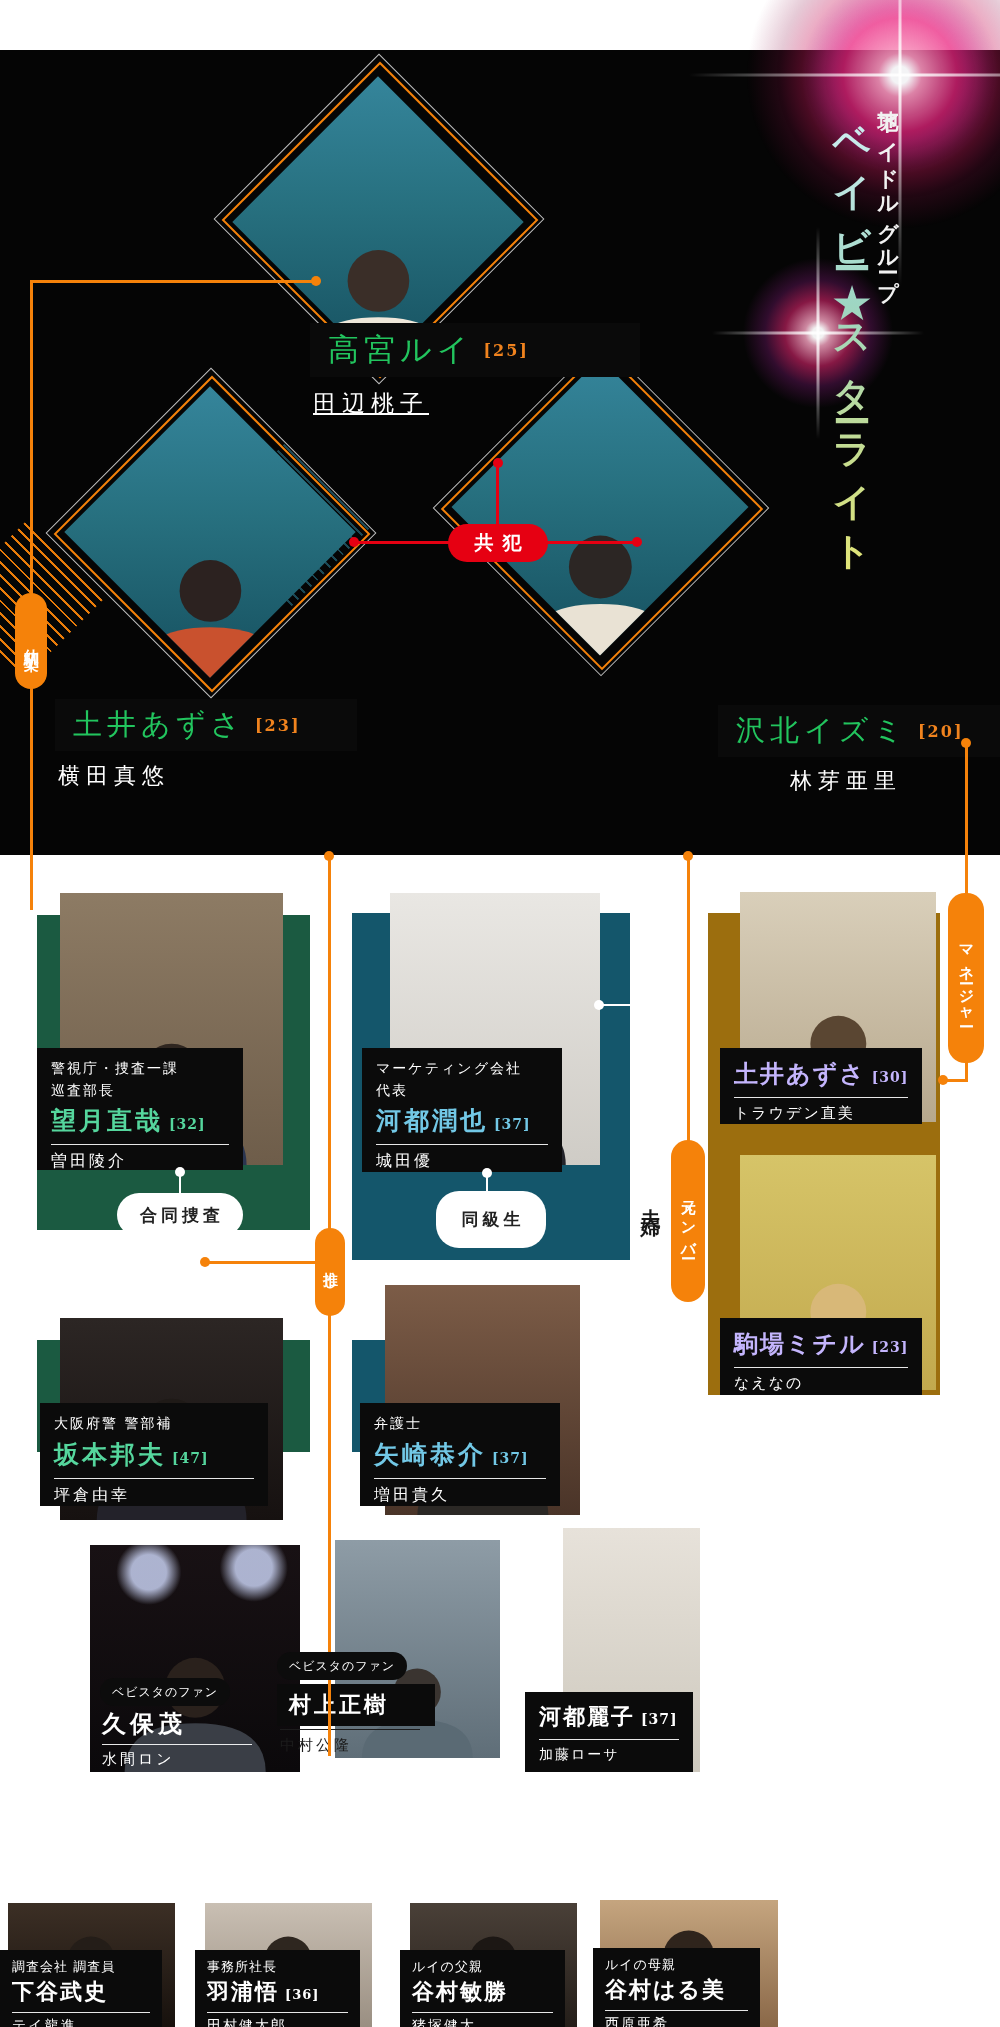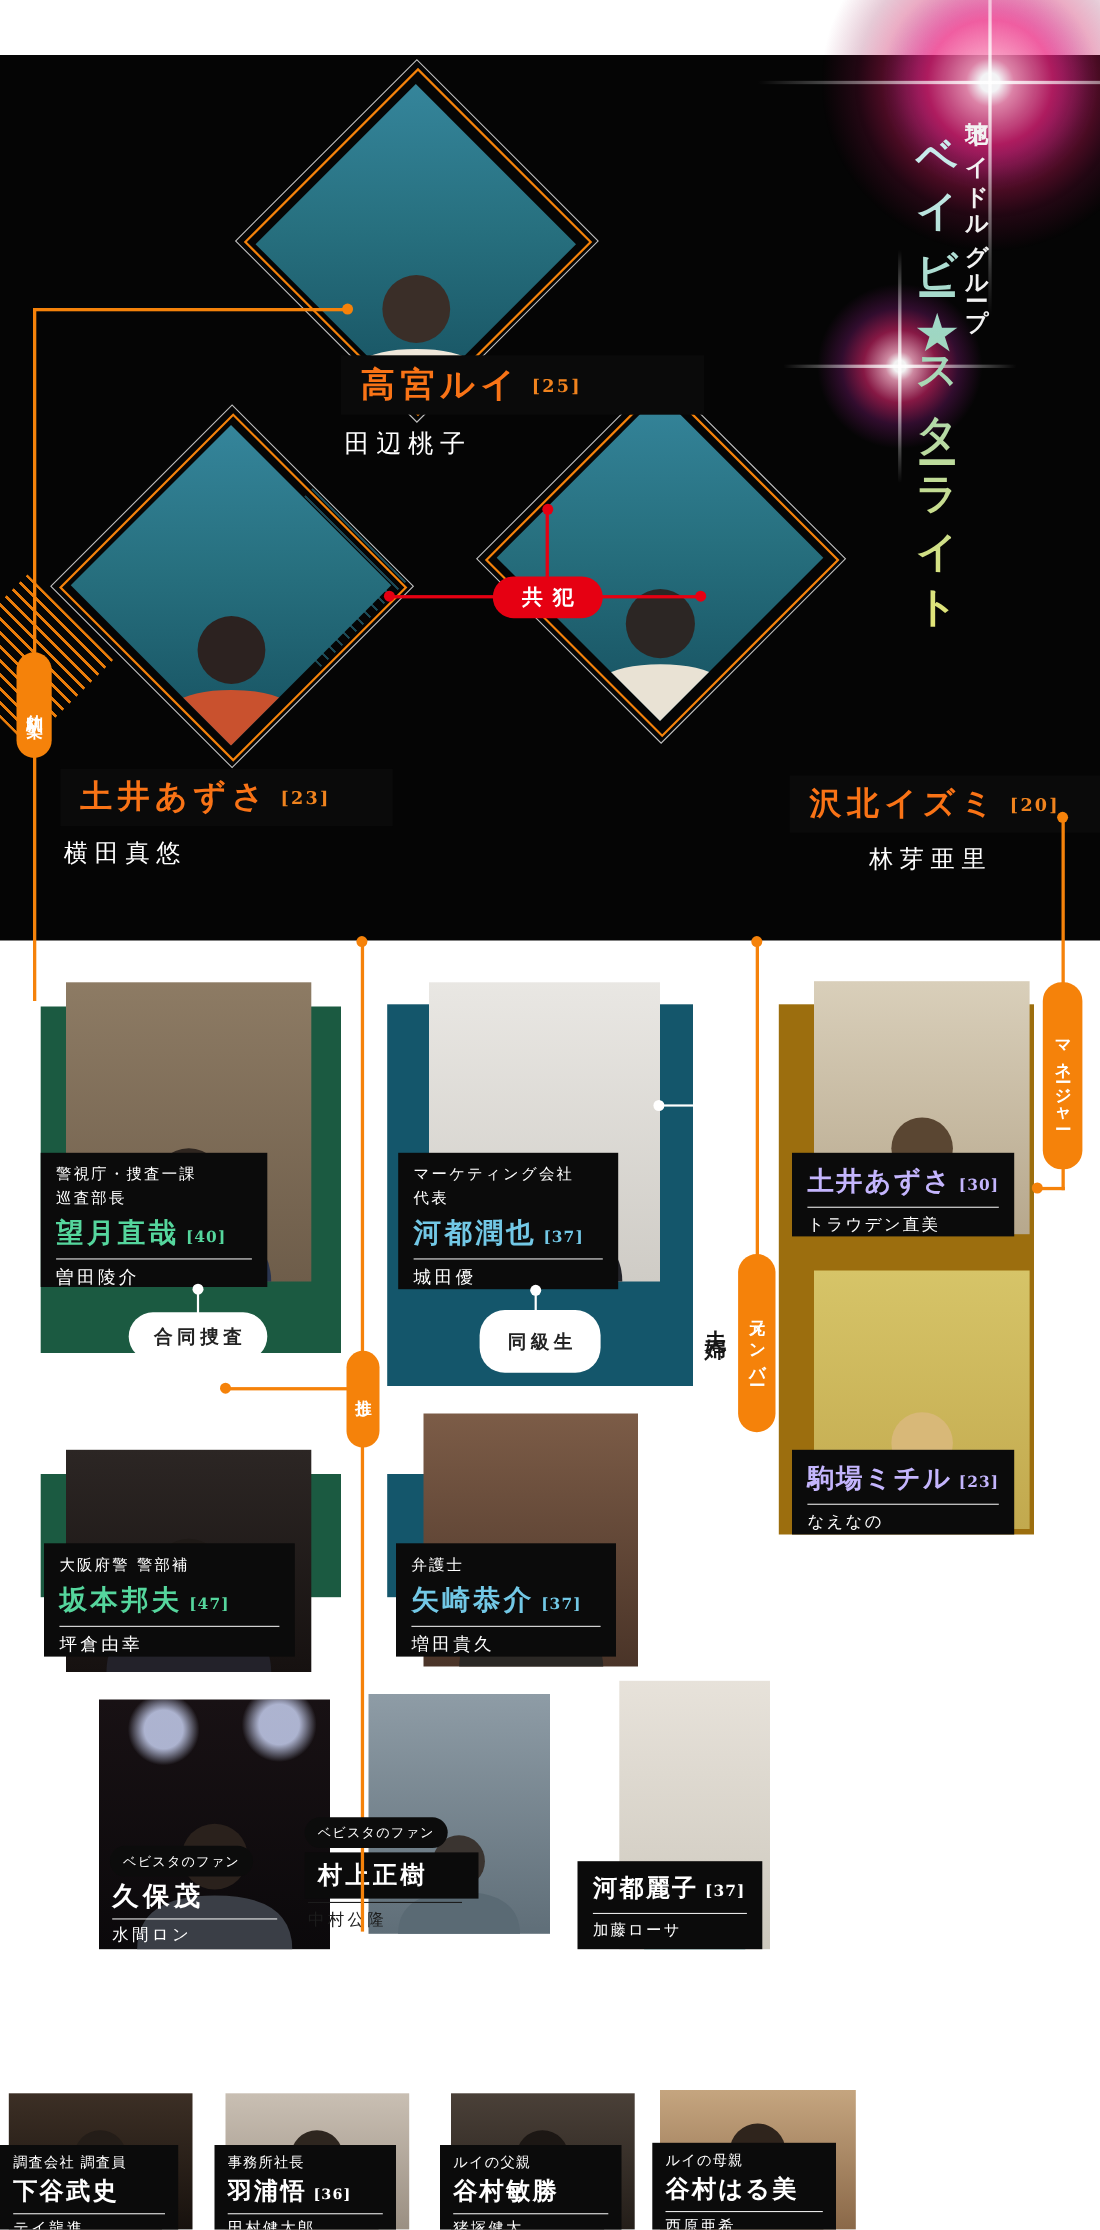--- a/index.html
+++ b/index.html
@@ -43,21 +43,21 @@
           transform:translate(-50%,-50%) rotate(-45deg);
           display:flex;align-items:flex-end;justify-content:center;}
   .dia-ph svg{width:62%;display:block;}
   .dia-o{border:2px solid #f5820a;transform:rotate(45deg);z-index:3;}
   .dia-o2{border:1px solid rgba(255,255,255,.75);transform:rotate(45deg);z-index:3;}
   .diag{height:3px;z-index:3;}
   .hatch{z-index:2;opacity:.95;}
 
   
   .nplate{background:#0a0a0a;display:flex;align-items:center;padding:0 18px;z-index:5;box-sizing:border-box;}
-  .npname{font-weight:bold;letter-spacing:5px;color:#f97316;}
+  .npname{font-weight:normal;letter-spacing:5px;color:#22c55e;}
   .npage{font-size:16px;letter-spacing:2px;color:#f0831e;margin-left:10px;font-weight:bold;}
   .npactor{color:#fff;letter-spacing:6px;z-index:5;}
 
   
   .ln{z-index:8;}
   .ln-o{background:#f5820a;}
   .ln-r{background:#e60012;}
   .ln-w{background:#ffffff;}
   .dot{width:10px;height:10px;border-radius:50%;z-index:9;}
   .dot-o{background:#f5820a;}
@@ -153,21 +153,21 @@
         </svg>
     </div>
   </div>
   <div class="abs diag" style="left:556px;top:370px;width:70px;background:#f5820a;transform:rotate(45deg);"></div>
   <div class="abs diag" style="left:578px;top:386px;width:52px;background:#7fc2cf;transform:rotate(45deg);"></div>
 
   <div class="abs nplate serif" style="left:310px;top:323px;width:330px;height:54px;">
     <span class="npname" style="font-size:31px;">高宮ルイ</span>
     <span class="npage">[25]</span>
   </div>
-  <div class="abs npactor" style="left:313px;top:388px;font-size:23px;">田辺桃子</div>
+  <div class="abs npactor" style="left:313px;top:388px;font-size:23px;text-decoration:underline;">田辺桃子</div>
 
   <div class="abs nplate serif" style="left:55px;top:699px;width:302px;height:52px;">
     <span class="npname" style="font-size:29px;">土井あずさ</span>
     <span class="npage">[23]</span>
   </div>
   <div class="abs npactor" style="left:58px;top:761px;font-size:22px;">横田真悠</div>
 
   <div class="abs nplate serif" style="left:718px;top:705px;width:282px;height:52px;">
     <span class="npname" style="font-size:29px;">沢北イズミ</span>
     <span class="npage">[20]</span>
@@ -207,21 +207,21 @@
   <div class="abs cbg" style="left:37px;top:915px;width:273px;height:315px;background:#1b5a41;"></div>
   <div class="abs photo" style="left:60px;top:893px;width:223px;height:272px;background:linear-gradient(180deg,#8d7b64,#6e5d4a);">
     <svg viewBox="0 0 100 74" preserveAspectRatio="xMidYMax meet">
         <circle cx="50" cy="26" r="17" fill="#2f2620"></circle>
         <path d="M10 74 Q10 46 50 46 Q90 46 90 74 Z" fill="#2a3550"></path>
       </svg>
   </div>
   <div class="abs tbox" style="left:37px;top:1048px;width:206px;height:122px;">
     <div class="role">警視庁・捜査一課</div>
     <div class="role">巡査部長</div>
-    <div class="nrow serif"><span class="nm c-mint">望月直哉</span><span class="ag c-mint">[40]</span></div>
+    <div class="nrow serif"><span class="nm c-mint">望月直哉</span><span class="ag c-mint">[32]</span></div>
     <div class="uline"></div>
     <div class="actor">曽田陵介</div>
   </div>
   <div class="abs ln ln-w" style="left:179px;top:1172px;width:2px;height:24px;"></div>
   <div class="abs dot dot-w" style="left:175px;top:1167px;"></div>
   <div class="abs wpill" style="left:117px;top:1193px;width:126px;height:44px;">合同捜査</div>
 
   <div class="abs cbg" style="left:352px;top:913px;width:278px;height:347px;background:#14566b;"></div>
   <div class="abs photo" style="left:390px;top:893px;width:210px;height:272px;background:linear-gradient(180deg,#e9e7e3,#cfccc6);">
     <svg viewBox="0 0 100 74" preserveAspectRatio="xMidYMax meet">

